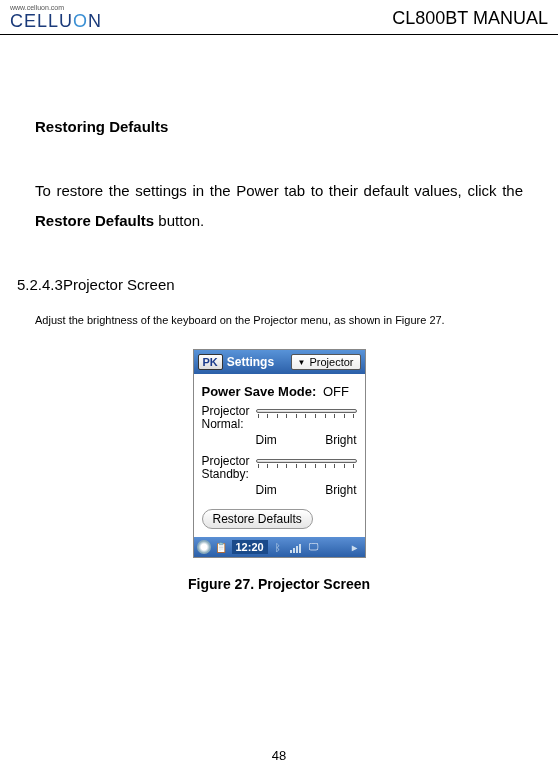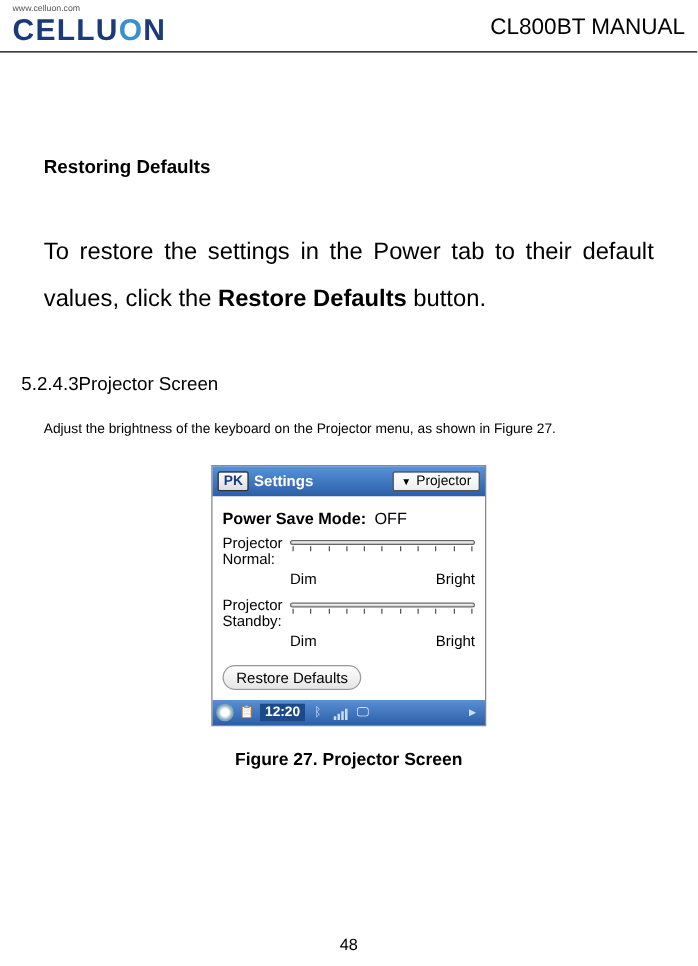--- a/index.html
+++ b/index.html
@@ -26,43 +26,43 @@
       align-items: flex-start;
       flex-direction: column;
       font-size: 0;
     }
     .logo-top {
       font-size: 7px;
       color: #555;
     }
     .logo-text {
       font-family: Arial, sans-serif;
-      font-weight: bold;
-      font-size: 24px;
+      font-weight: normal;
+      font-size: 18px;
       color: #1a3a7a;
       letter-spacing: 1px;
     }
     .logo-text .o {
       color: #3a8fd4;
     }
     .manual-title {
       font-size: 18px;
       font-family: Arial, sans-serif;
     }
     .content {
       padding: 40px 35px 0 35px;
     }
     .section-title {
       font-weight: bold;
       font-size: 15px;
       margin-bottom: 12px;
       margin-top: 43px;
     }
     .body-text {
-      font-size: 19px;
+      font-size: 15px;
       line-height: 2.0;
       text-align: justify;
       margin-bottom: 40px;
       margin-top: 41px;
     }
     .body-text .bold {
       font-weight: bold;
     }
     .subsection {
       margin-left: -18px;
@@ -76,21 +76,21 @@
       line-height: 2.0;
       text-align: justify;
       margin-bottom: 18px;
     }
     .device-wrapper {
       display: flex;
       justify-content: center;
       margin-bottom: 18px;
     }
     .device-screen {
-      width: 220px;
+      width: 173px;
       border: 1px solid #888;
       background: white;
     }
     .device-header {
       background: linear-gradient(to bottom, #5893d8, #2b5fa8);
       display: flex;
       align-items: center;
       height: 24px;
       padding: 0 4px;
       color: white;

